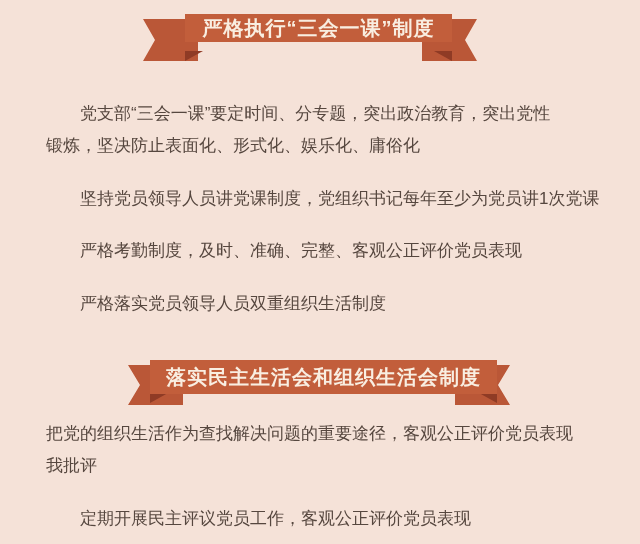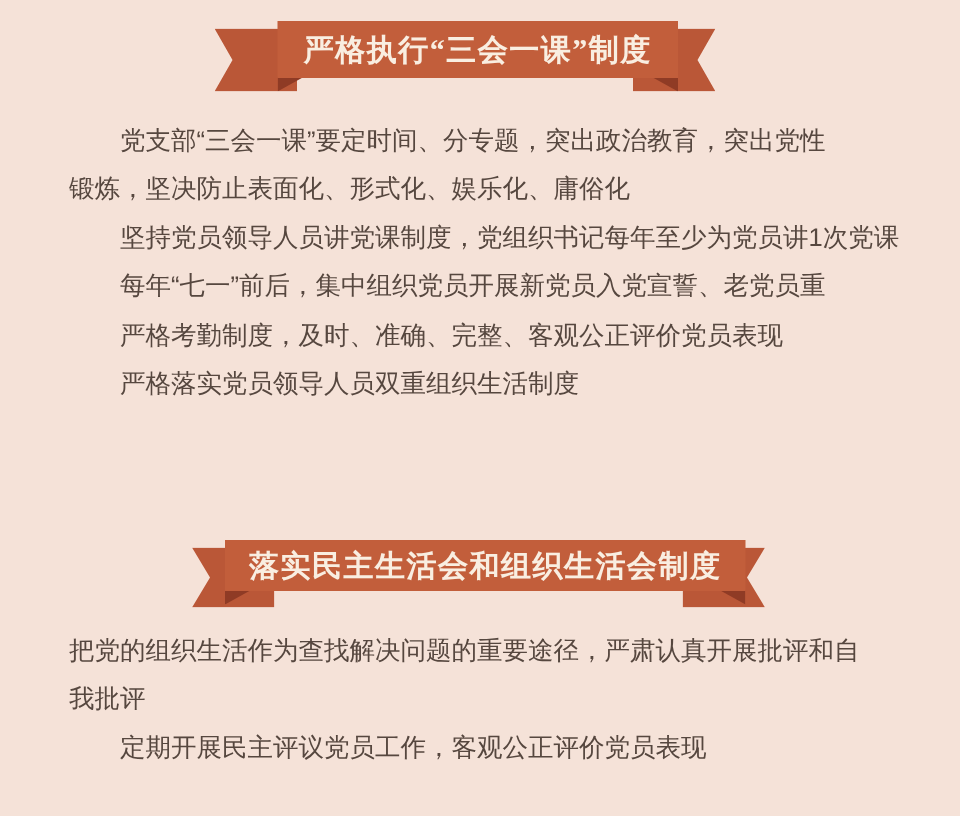--- a/index.html
+++ b/index.html
@@ -25,68 +25,67 @@
     display:flex;align-items:center;justify-content:center;
   }
   .ribbon-tail{background:var(--ribbon-tail);z-index:1;}
   .tail-left{clip-path:polygon(0 0,100% 0,100% 100%,0 100%,12px 50%);}
   .tail-right{clip-path:polygon(0 0,100% 0,calc(100% - 12px) 50%,100% 100%,0 100%);}
   .ribbon-fold{width:18px;height:10px;background:var(--ribbon-fold);z-index:2;}
   .fold-left{clip-path:polygon(0 0,100% 0,0 100%);}
   .fold-right{clip-path:polygon(0 0,100% 0,100% 100%);}
 
   
-  .r1-face{left:185px;top:14px;width:267px;height:38px;font-family:Liberation Serif, serif;}
+  .r1-face{left:185px;top:14px;width:267px;height:28px;}
   .r1-tail-left{left:143px;top:19px;width:55px;height:42px;}
   .r1-tail-right{left:422px;top:19px;width:55px;height:42px;}
   .r1-fold-left{left:185px;top:51px;}
   .r1-fold-right{left:434px;top:51px;}
 
   
   .r2-face{left:150px;top:360px;width:347px;height:34px;text-align:center;}
   .r2-tail-left{left:128px;top:365px;width:55px;height:40px;}
   .r2-tail-right{left:455px;top:365px;width:55px;height:40px;}
   .r2-fold-left{left:150px;top:393px;}
   .r2-fold-right{left:479px;top:393px;}
 
   .textblock{
     position:absolute;left:46px;
     font-size:17px;line-height:32.4px;
     color:var(--body-text);
   }
   #block1{top:78px;}
   #block2{top:418px;}
   .text-line{white-space:nowrap;}
-  .text-line.indent{padding-left:34px;}
+  .text-line.indent{padding-left:34px;margin-top:20px;}
 </style>
 </head>
 <body>
 
 <div>
   <div class="piece ribbon-tail tail-left r1-tail-left"></div>
   <div class="piece ribbon-tail tail-right r1-tail-right"></div>
   <div class="piece ribbon-fold fold-left r1-fold-left"></div>
   <div class="piece ribbon-fold fold-right r1-fold-right"></div>
   <div class="piece ribbon-face r1-face">严格执行“三会一课”制度</div>
 </div>
 
 <div class="textblock" id="block1">
     <div class="text-line indent">党支部“三会一课”要定时间、分专题，突出政治教育，突出党性</div>
     <div class="text-line">锻炼，坚决防止表面化、形式化、娱乐化、庸俗化</div>
     <div class="text-line indent">坚持党员领导人员讲党课制度，党组织书记每年至少为党员讲1次党课</div>
-    <div class="text-line indent">每年“七一”前后，集中组织党员开展新党员入党宣誓、老党员重</div>
     <div class="text-line indent">严格考勤制度，及时、准确、完整、客观公正评价党员表现</div>
     <div class="text-line indent">严格落实党员领导人员双重组织生活制度</div>
   </div>
 
 <div>
   <div class="piece ribbon-tail tail-left r2-tail-left"></div>
   <div class="piece ribbon-tail tail-right r2-tail-right"></div>
   <div class="piece ribbon-fold fold-left r2-fold-left"></div>
   <div class="piece ribbon-fold fold-right r2-fold-right"></div>
   <div class="piece ribbon-face r2-face">落实民主生活会和组织生活会制度</div>
 </div>
 
 <div class="textblock" id="block2">
-    <div class="text-line">把党的组织生活作为查找解决问题的重要途径，严肃认真开展批评和自</div>
+    <div class="text-line">把党的组织生活作为查找解决问题的重要途径，客观公正评价党员表现</div>
     <div class="text-line">我批评</div>
     <div class="text-line indent">定期开展民主评议党员工作，客观公正评价党员表现</div>
   </div>
 
 </body></html>

